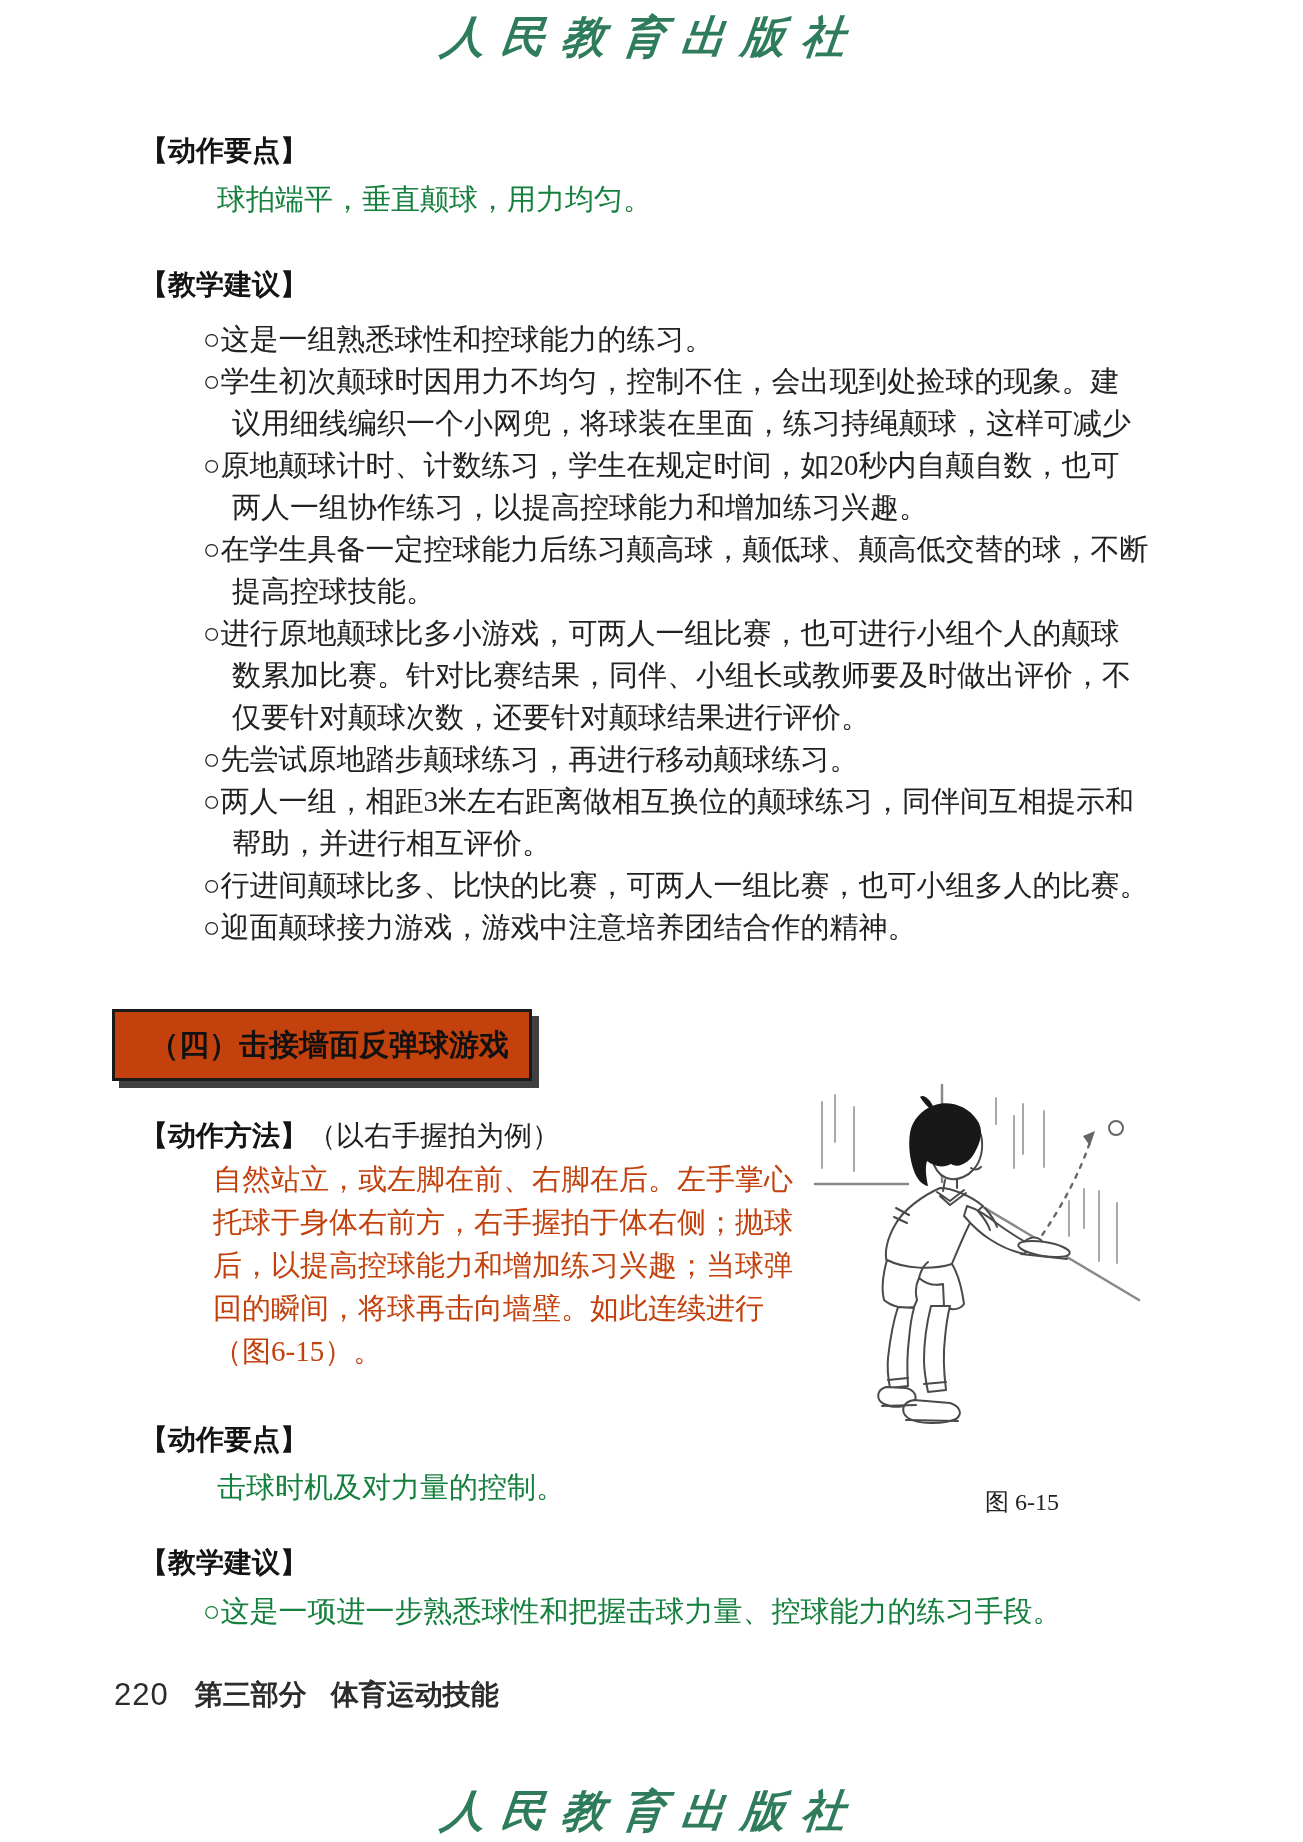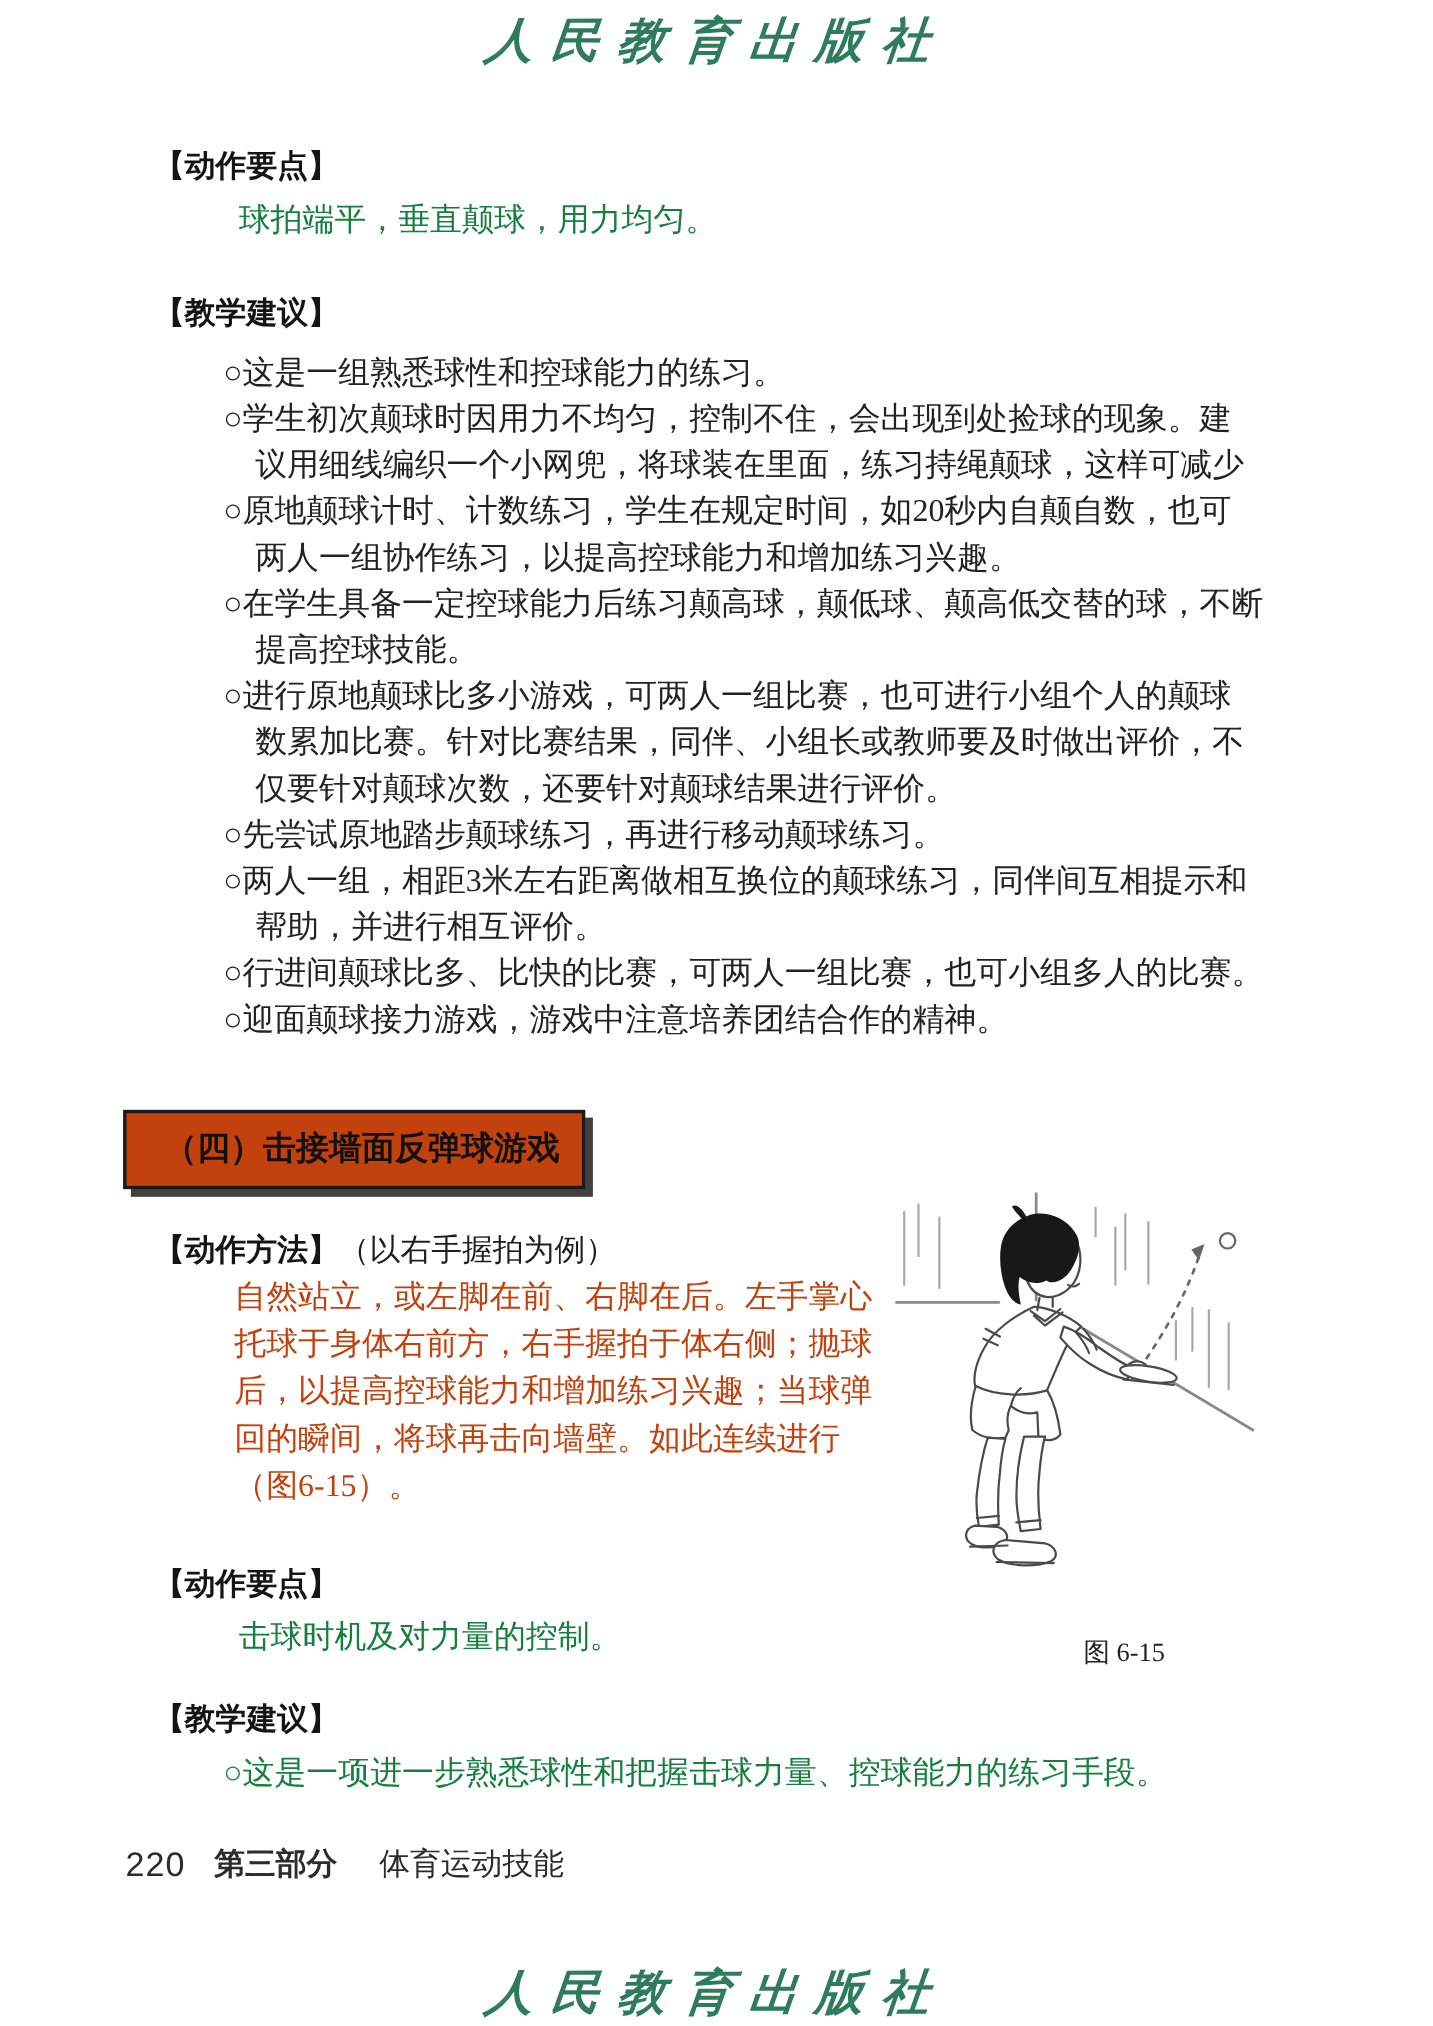--- a/index.html
+++ b/index.html
@@ -39,21 +39,21 @@
   .method-par .line { height:43px; line-height:43px; font-size:29px;
                       white-space:nowrap; color:#c2410c; }
 
   .fig-caption { left:952px; top:1486px; width:140px; text-align:center;
                  font-size:24px; color:#222; white-space:nowrap; }
 
   .footer { left:114px; top:1676px; display:flex; align-items:center;
             font-family:"Liberation Sans", sans-serif; color:#2c2c2c; }
   .footer .pageno { font-size:31px; letter-spacing:1px; }
   .footer .part  { font-size:28px; font-weight:600; margin-left:26px; }
-  .footer .title { font-size:28px; font-weight:400; margin-left:38px; }
+  .footer .title { font-size:28px; font-weight:700; margin-left:24px; }
 
   svg .thin  { stroke:#a9a9a9; stroke-width:2;   fill:none; stroke-linecap:round; }
   svg .wall  { stroke:#8a8a8a; stroke-width:2.5; fill:none; stroke-linecap:round; }
   svg .ink   { stroke:#4a4a4a; stroke-width:2;   fill:none; stroke-linecap:round; stroke-linejoin:round; }
   svg .white { fill:#ffffff; }
 </style>
 </head>
 <body>
 
 <div class="abs logo logo-top">人民教育出版社</div>

